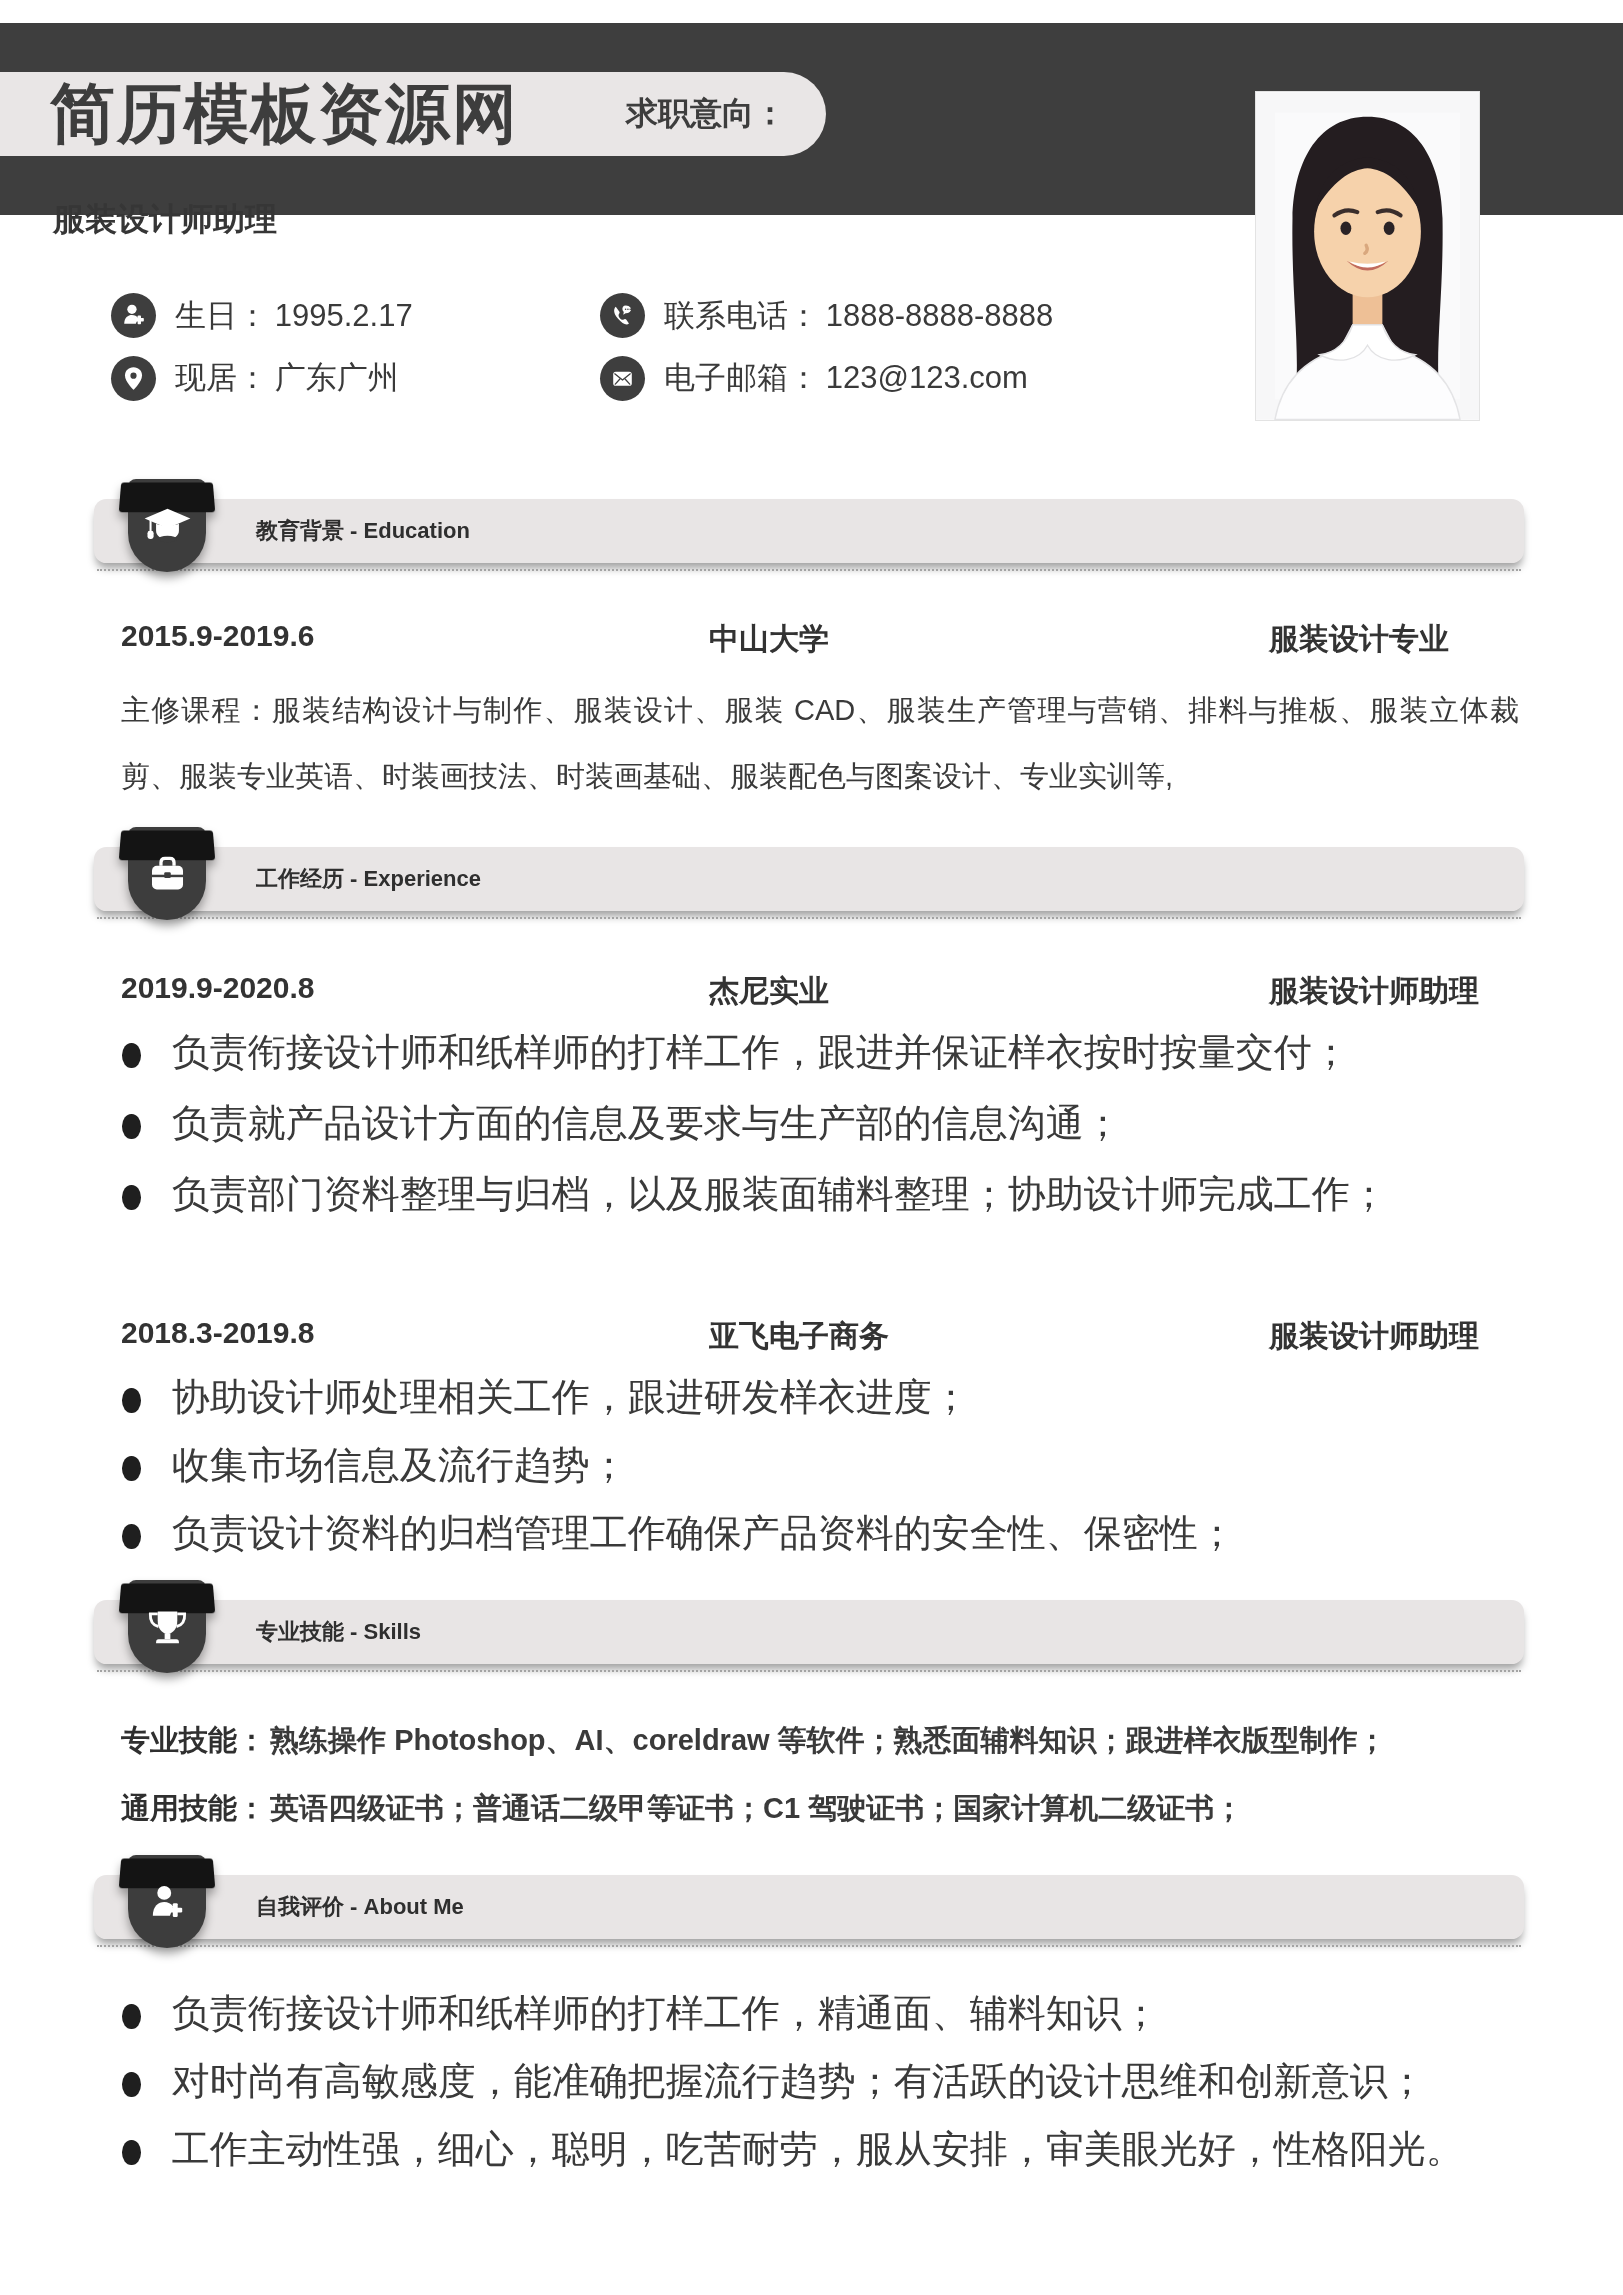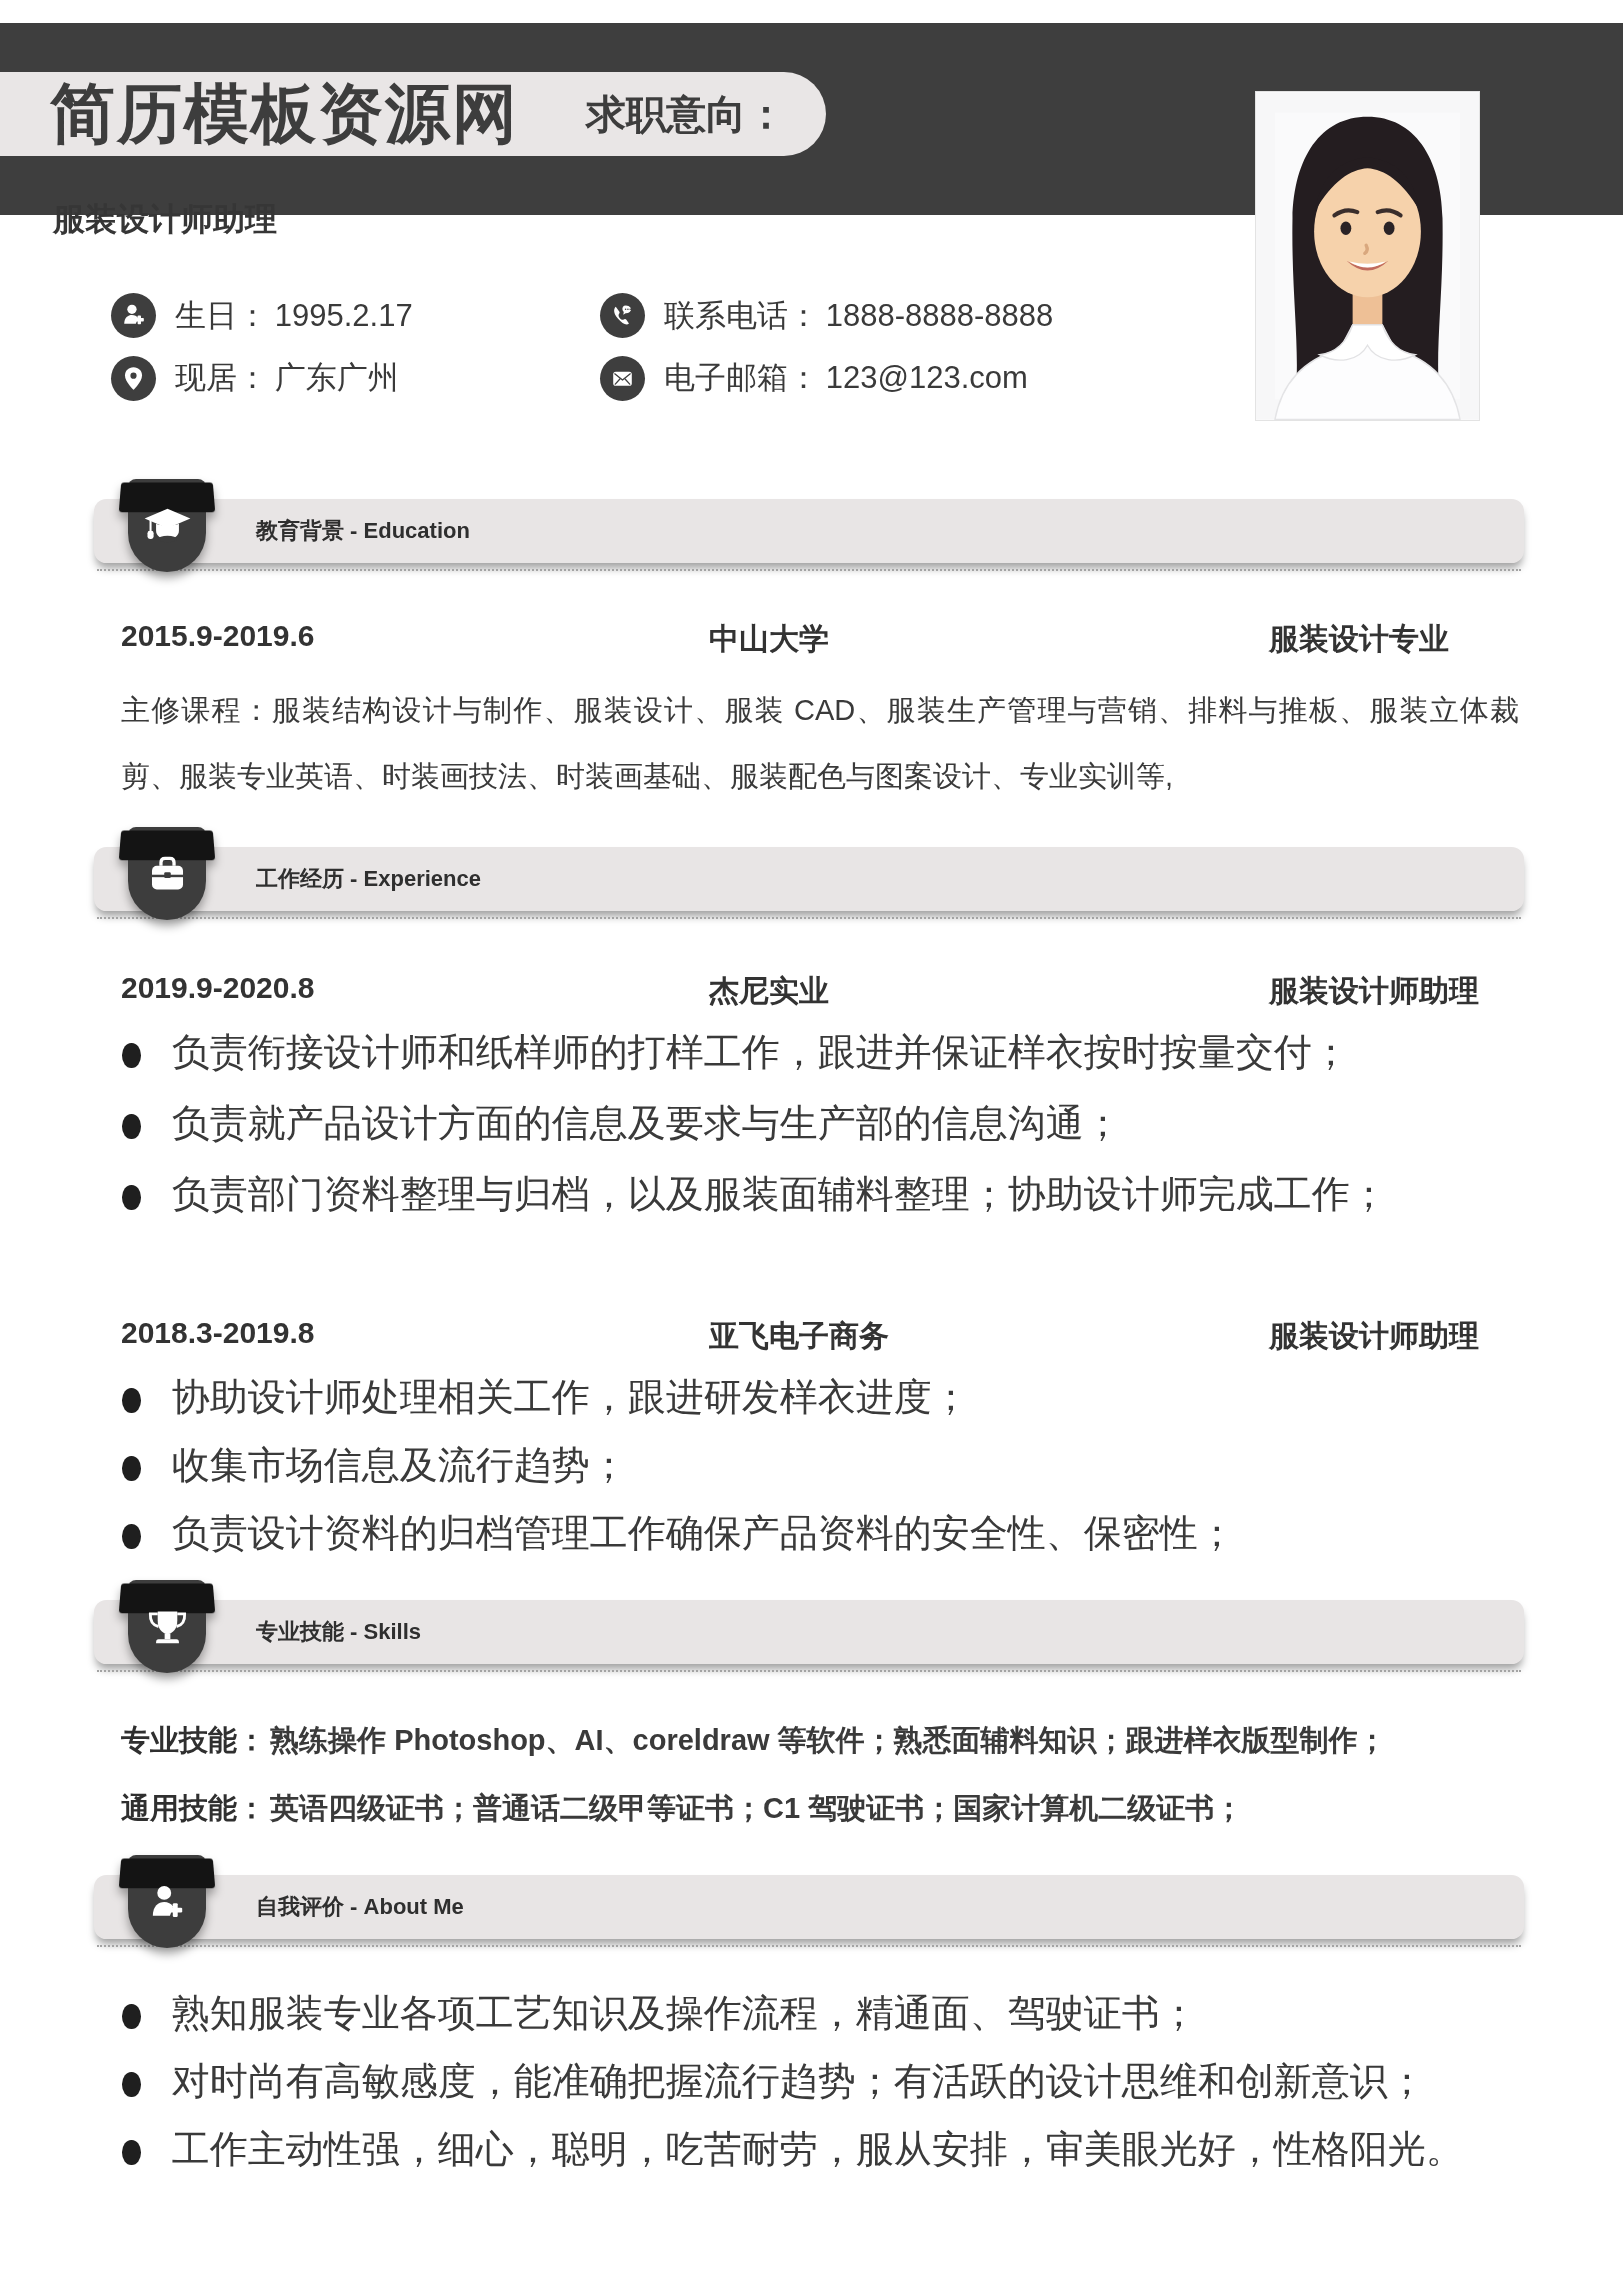--- a/index.html
+++ b/index.html
@@ -5,21 +5,21 @@
   * { margin:0; padding:0; box-sizing:border-box; }
   html,body { background:#ffffff; }
   body { font-family:"Liberation Sans","DejaVu Sans",sans-serif; color:#3a3a3a; }
   .page { position:relative; width:1623px; height:2295px; background:#ffffff; overflow:hidden; }
 
   
   .topbar { position:absolute; left:0; top:22.5px; width:100%; height:192px; background:#3e3e3e; }
   .banner { position:absolute; left:0; top:72px; width:826px; height:84px; background:#e9e6e6;
             border-radius:0 47px 47px 0; display:flex; align-items:center; z-index:2; }
   .site-name { font-size:65px; font-weight:800; color:#3d3d3d; margin-left:50px; letter-spacing:2px; white-space:nowrap; }
-  .intent { font-size:40px; font-weight:700; color:#3d3d3d; margin-left:auto; margin-right:40px; white-space:nowrap; }
+  .intent { font-size:32px; font-weight:700; color:#3d3d3d; margin-left:auto; margin-right:40px; white-space:nowrap; }
   .job-title { position:absolute; left:53px; top:198px; font-size:32px; font-weight:700; color:#363636; z-index:1; }
 
   
   .photo { position:absolute; left:1255px; top:91px; width:225px; height:330px; background:#fbfbfc;
            border:1.4px solid #e3e3e3; z-index:3; }
   .photo svg { display:block; width:100%; height:100%; }
 
   
   .contact { position:absolute; left:111px; top:293px; display:grid; grid-template-columns:489px auto; row-gap:17.7px; z-index:3; }
   .citem { display:flex; align-items:center; height:45px; }
@@ -250,21 +250,21 @@
             <rect x="62" y="70" width="34" height="12" rx="3"></rect>
             <rect x="73" y="59" width="12" height="34" rx="3"></rect>
           </g>
         </svg>
     </div>
     <div class="stitle">自我评价 - About Me</div>
   </div>
   <ul class="blist gap100" style="top:1995px;">
     <li>
         <span class="dot"></span>
-        <span>熟知服装专业各项工艺知识及操作流程，精通面、驾驶证书；</span>
+        <span>负责衔接设计师和纸样师的打样工作，精通面、辅料知识；</span>
       </li>
     <li>
         <span class="dot"></span>
         <span>对时尚有高敏感度，能准确把握流行趋势；有活跃的设计思维和创新意识；</span>
       </li>
     <li>
         <span class="dot"></span>
         <span>工作主动性强，细心，聪明，吃苦耐劳，服从安排，审美眼光好，性格阳光。</span>
       </li>
   </ul>

